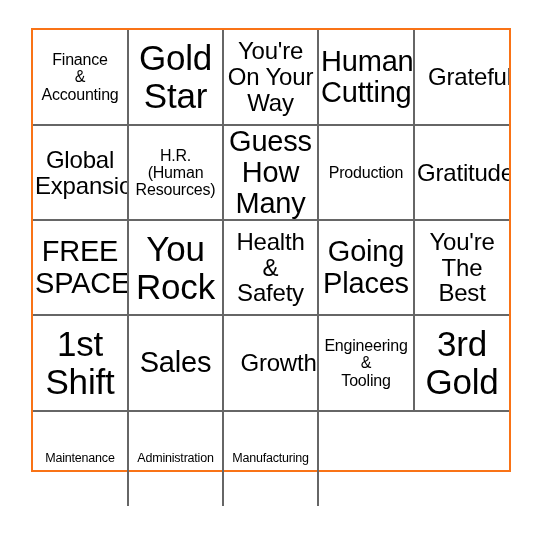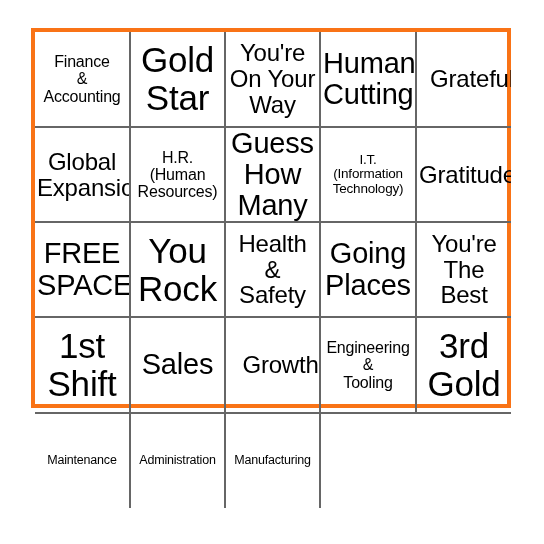--- a/index.html
+++ b/index.html
@@ -13,22 +13,22 @@
     height: 544px;
     font-family: "Liberation Sans", sans-serif;
     color: #000000;
     overflow: hidden;
   }
   #bingo-card {
     position: absolute;
     left: 31px;
     top: 28px;
     width: 480px;
-    height: 380px;
-    border: 4px solid #f97316;
+    height: 444px;
+    border: 2px solid #f97316;
     box-sizing: border-box;
     display: grid;
     grid-template-columns: 96px 95px 95px 96px 94px;
     grid-template-rows: 96px 95px 95px 96px 94px;
   }
   .bingo-cell {
     border-right: 2px solid #666666;
     border-bottom: 2px solid #666666;
     box-sizing: border-box;
     display: flex;
@@ -89,23 +89,21 @@
       <span class="cell-text" data-size="sm">H.R.
 (Human
 Resources)</span>
     </div>
     <div class="bingo-cell">
       <span class="cell-text" data-size="xl">Guess
 How
 Many</span>
     </div>
     <div class="bingo-cell">
-      <span class="cell-text" data-size="xs">I.T.
-(Information
-Technology)</span>
+      <span class="cell-text" data-size="sm">Production</span>
     </div>
     <div class="bingo-cell">
       <span class="cell-text" data-size="md">Gratitude</span>
     </div>
     <div class="bingo-cell">
       <span class="cell-text" data-size="xl">FREE
 SPACE</span>
     </div>
     <div class="bingo-cell">
       <span class="cell-text" data-size="xxl">You

